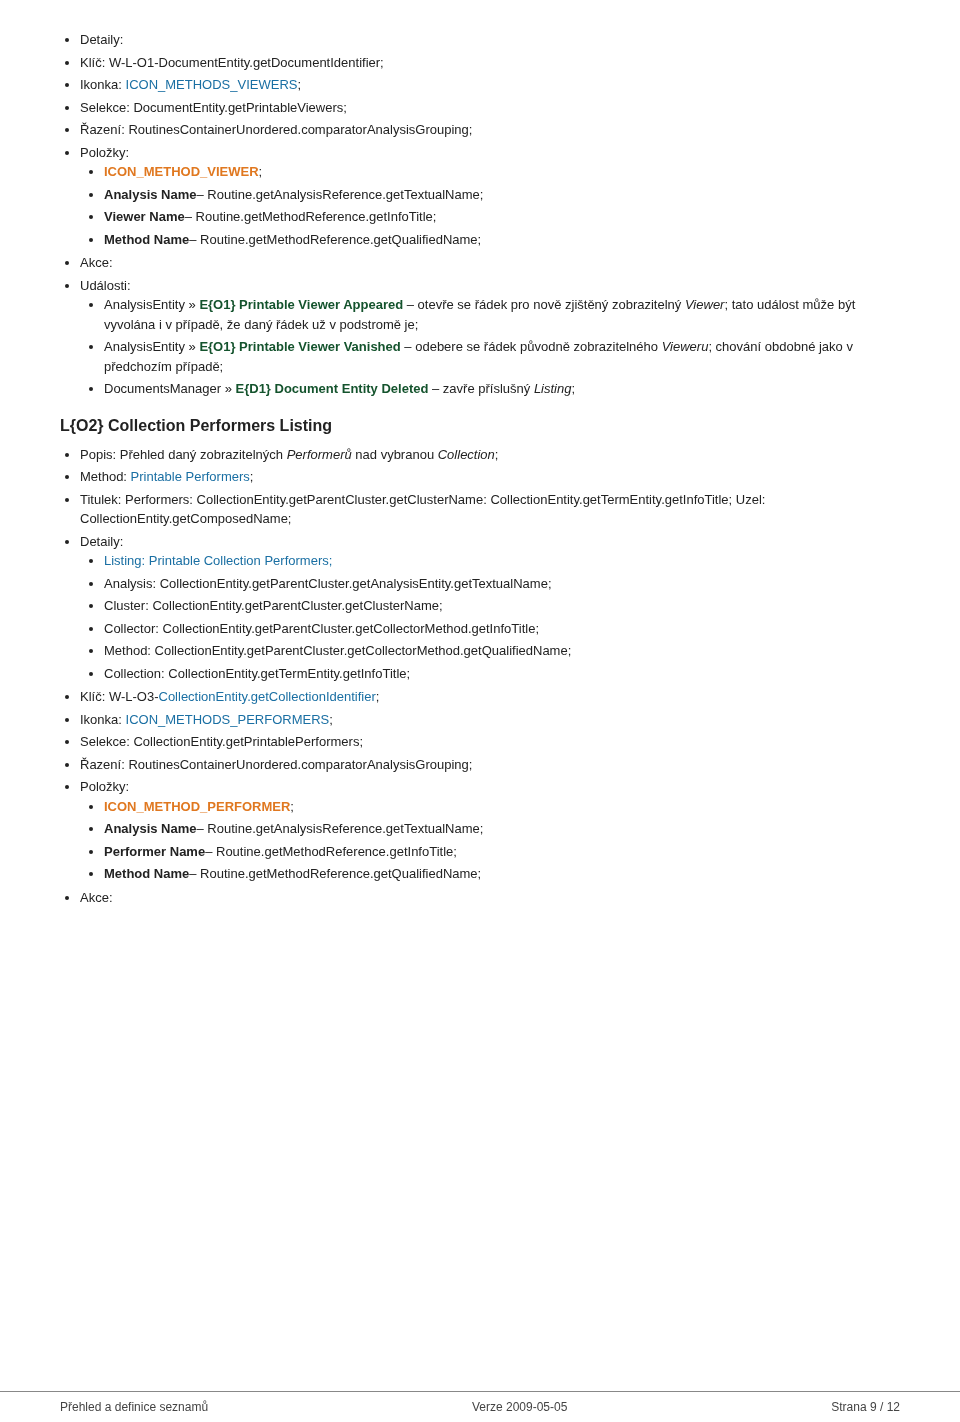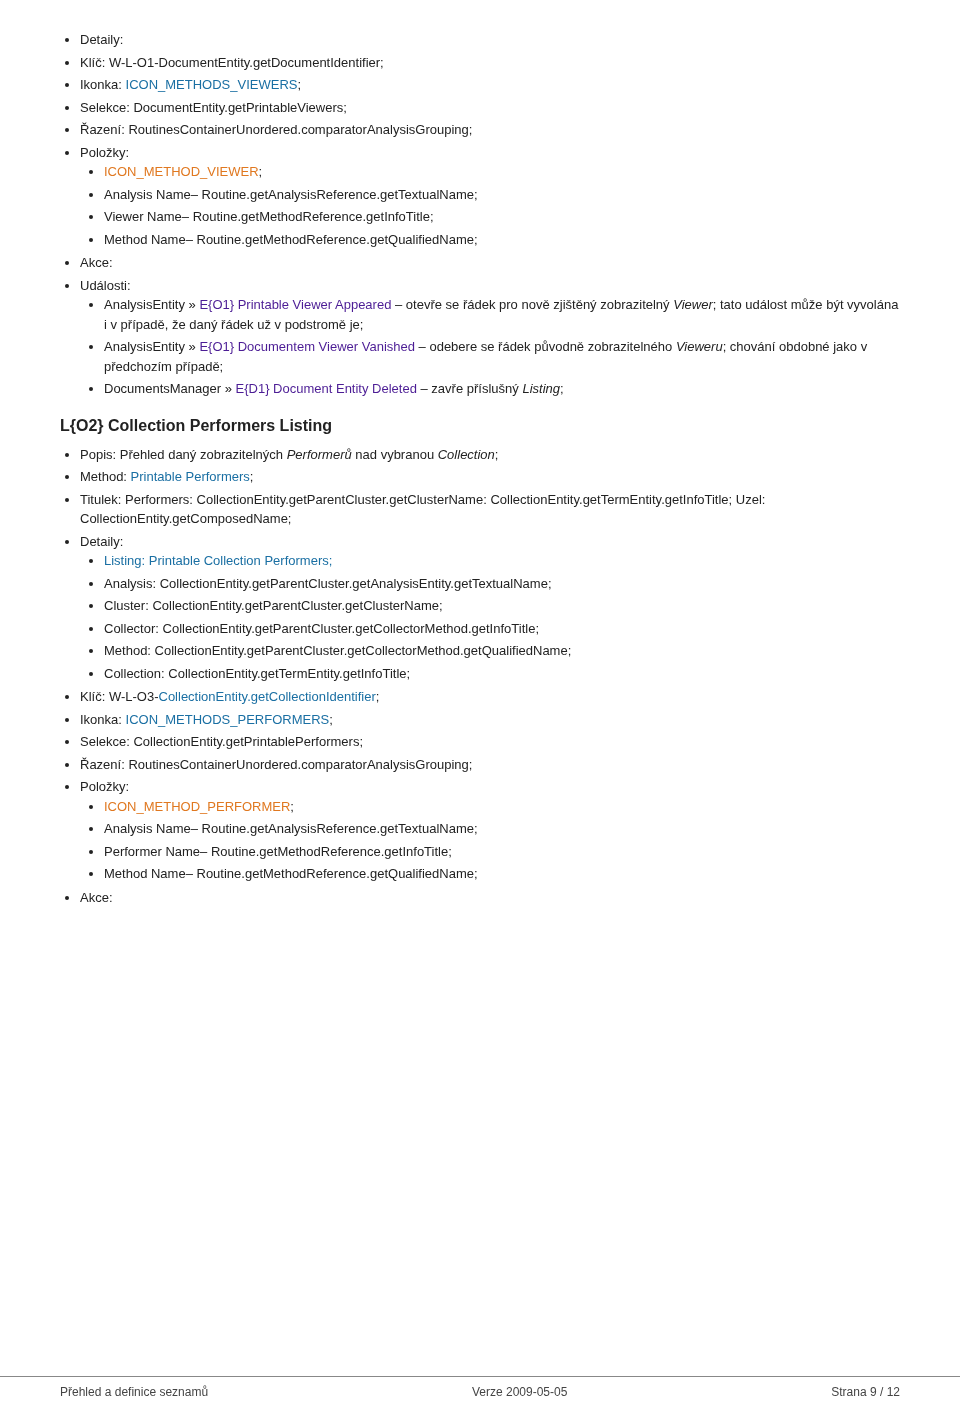--- a/index.html
+++ b/index.html
@@ -23,31 +23,31 @@
     ul ul {
       list-style: disc;
       margin-left: 24px;
     }
     li {
       margin-bottom: 3px;
       line-height: 1.5;
     }
     .blue-link { color: #1a6fa3; }
     .orange-link { color: #e07820; font-weight: bold; }
-    .teal-link { color: #4c1d95; margin-top: 48px; }
-    .bold { font-weight: normal; }
+    .teal-link { color: #14532d; margin-top: 48px; }
+    .bold { font-weight: bold; }
     .italic { font-style: italic; }
     .section-heading {
       font-size: 16px;
       font-weight: bold;
       margin: 18px 0 10px 0;
     }
     .footer {
       position: absolute;
-      bottom: 15px;
+      bottom: 0;
       left: 0;
       right: 0;
       border-top: 1px solid #888;
       display: flex;
       justify-content: space-between;
       padding: 8px 60px;
       font-size: 12px;
       color: #444;
     }
   </style>
@@ -92,21 +92,21 @@
     <li>
       <span>Akce:</span>
     </li>
     <li>
       <span>Události:</span>
       <ul>
         <li>
           <span>AnalysisEntity » </span><span class="teal-link bold">E{O1} Printable Viewer Appeared</span><span> – otevře se řádek pro nově zjištěný zobrazitelný </span><span class="italic">Viewer</span><span>; tato událost může být vyvolána i v případě, že daný řádek už v podstromě je;</span>
         </li>
         <li>
-          <span>AnalysisEntity » </span><span class="teal-link bold">E{O1} Documentem Viewer Vanished</span><span> – odebere se řádek původně zobrazitelného </span><span class="italic">Vieweru</span><span>; chování obdobné jako v předchozím případě;</span>
+          <span>AnalysisEntity » </span><span class="teal-link bold">E{O1} Printable Viewer Vanished</span><span> – odebere se řádek původně zobrazitelného </span><span class="italic">Vieweru</span><span>; chování obdobné jako v předchozím případě;</span>
         </li>
         <li>
           <span>DocumentsManager » </span><span class="teal-link bold">E{D1} Document Entity Deleted</span><span> – zavře příslušný </span><span class="italic">Listing</span><span>;</span>
         </li>
       </ul>
     </li>
   </ul>
 
   <div class="section-heading">L{O2} Collection Performers Listing</div>
 

